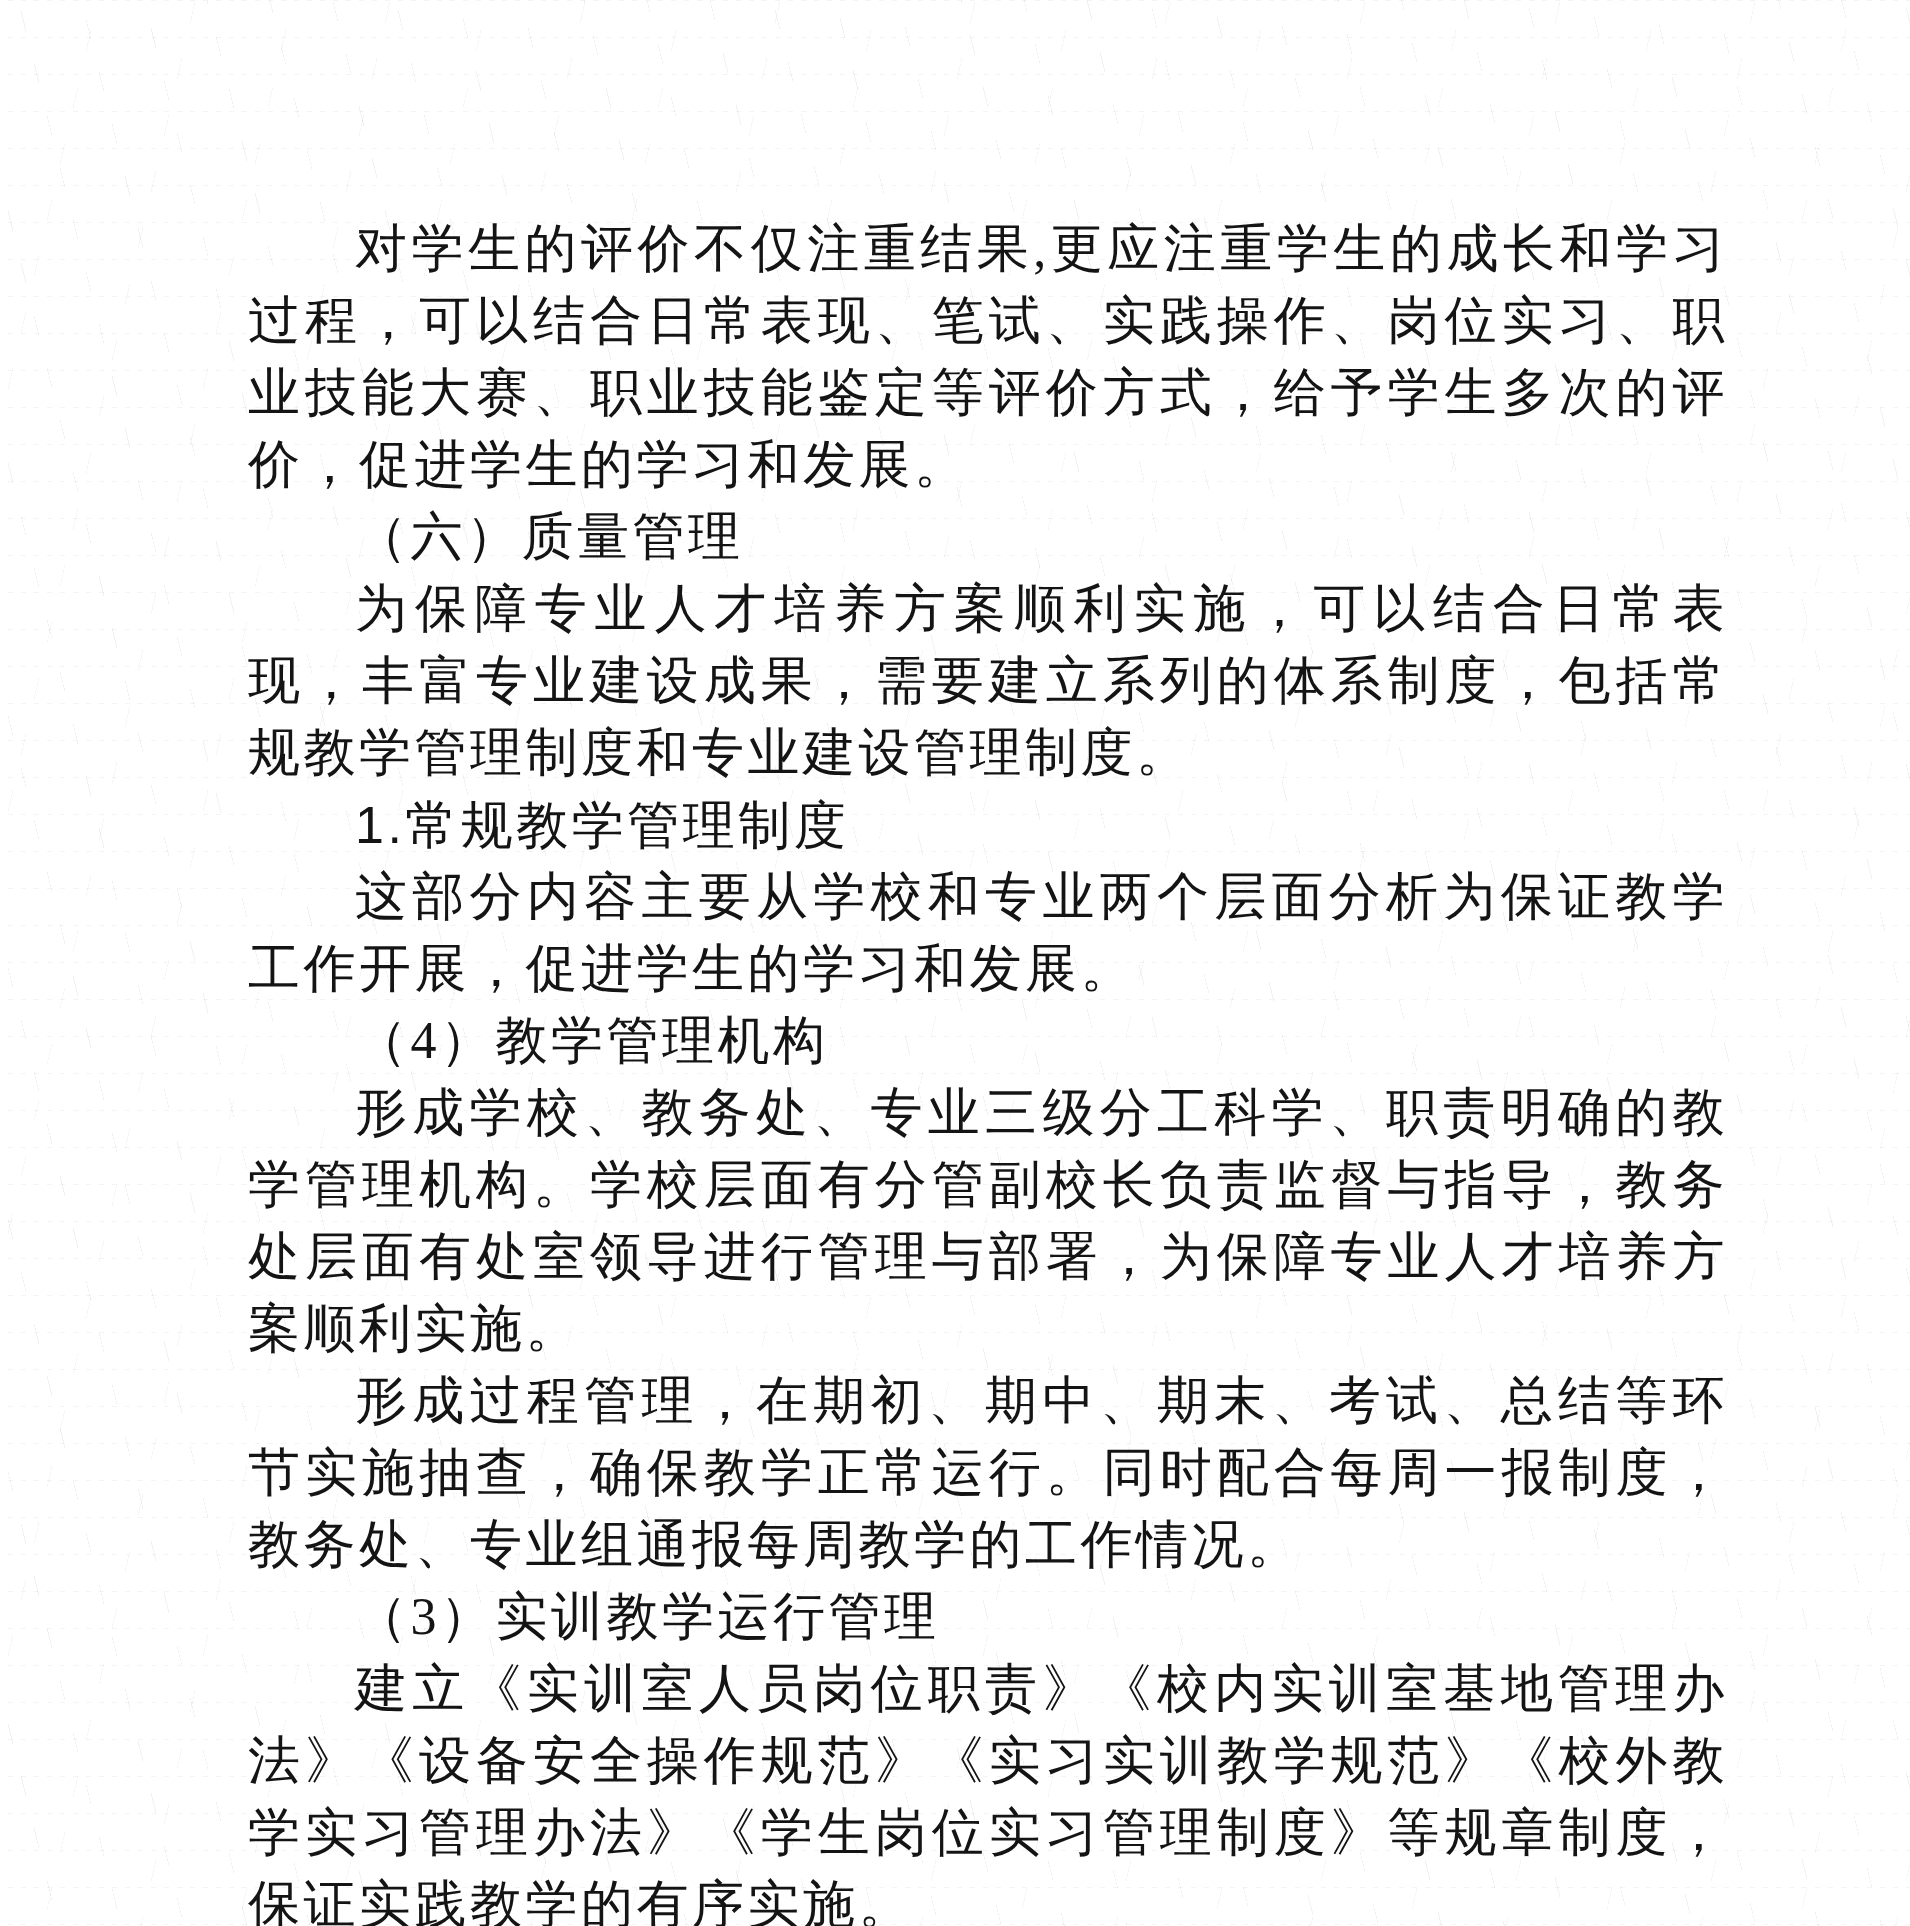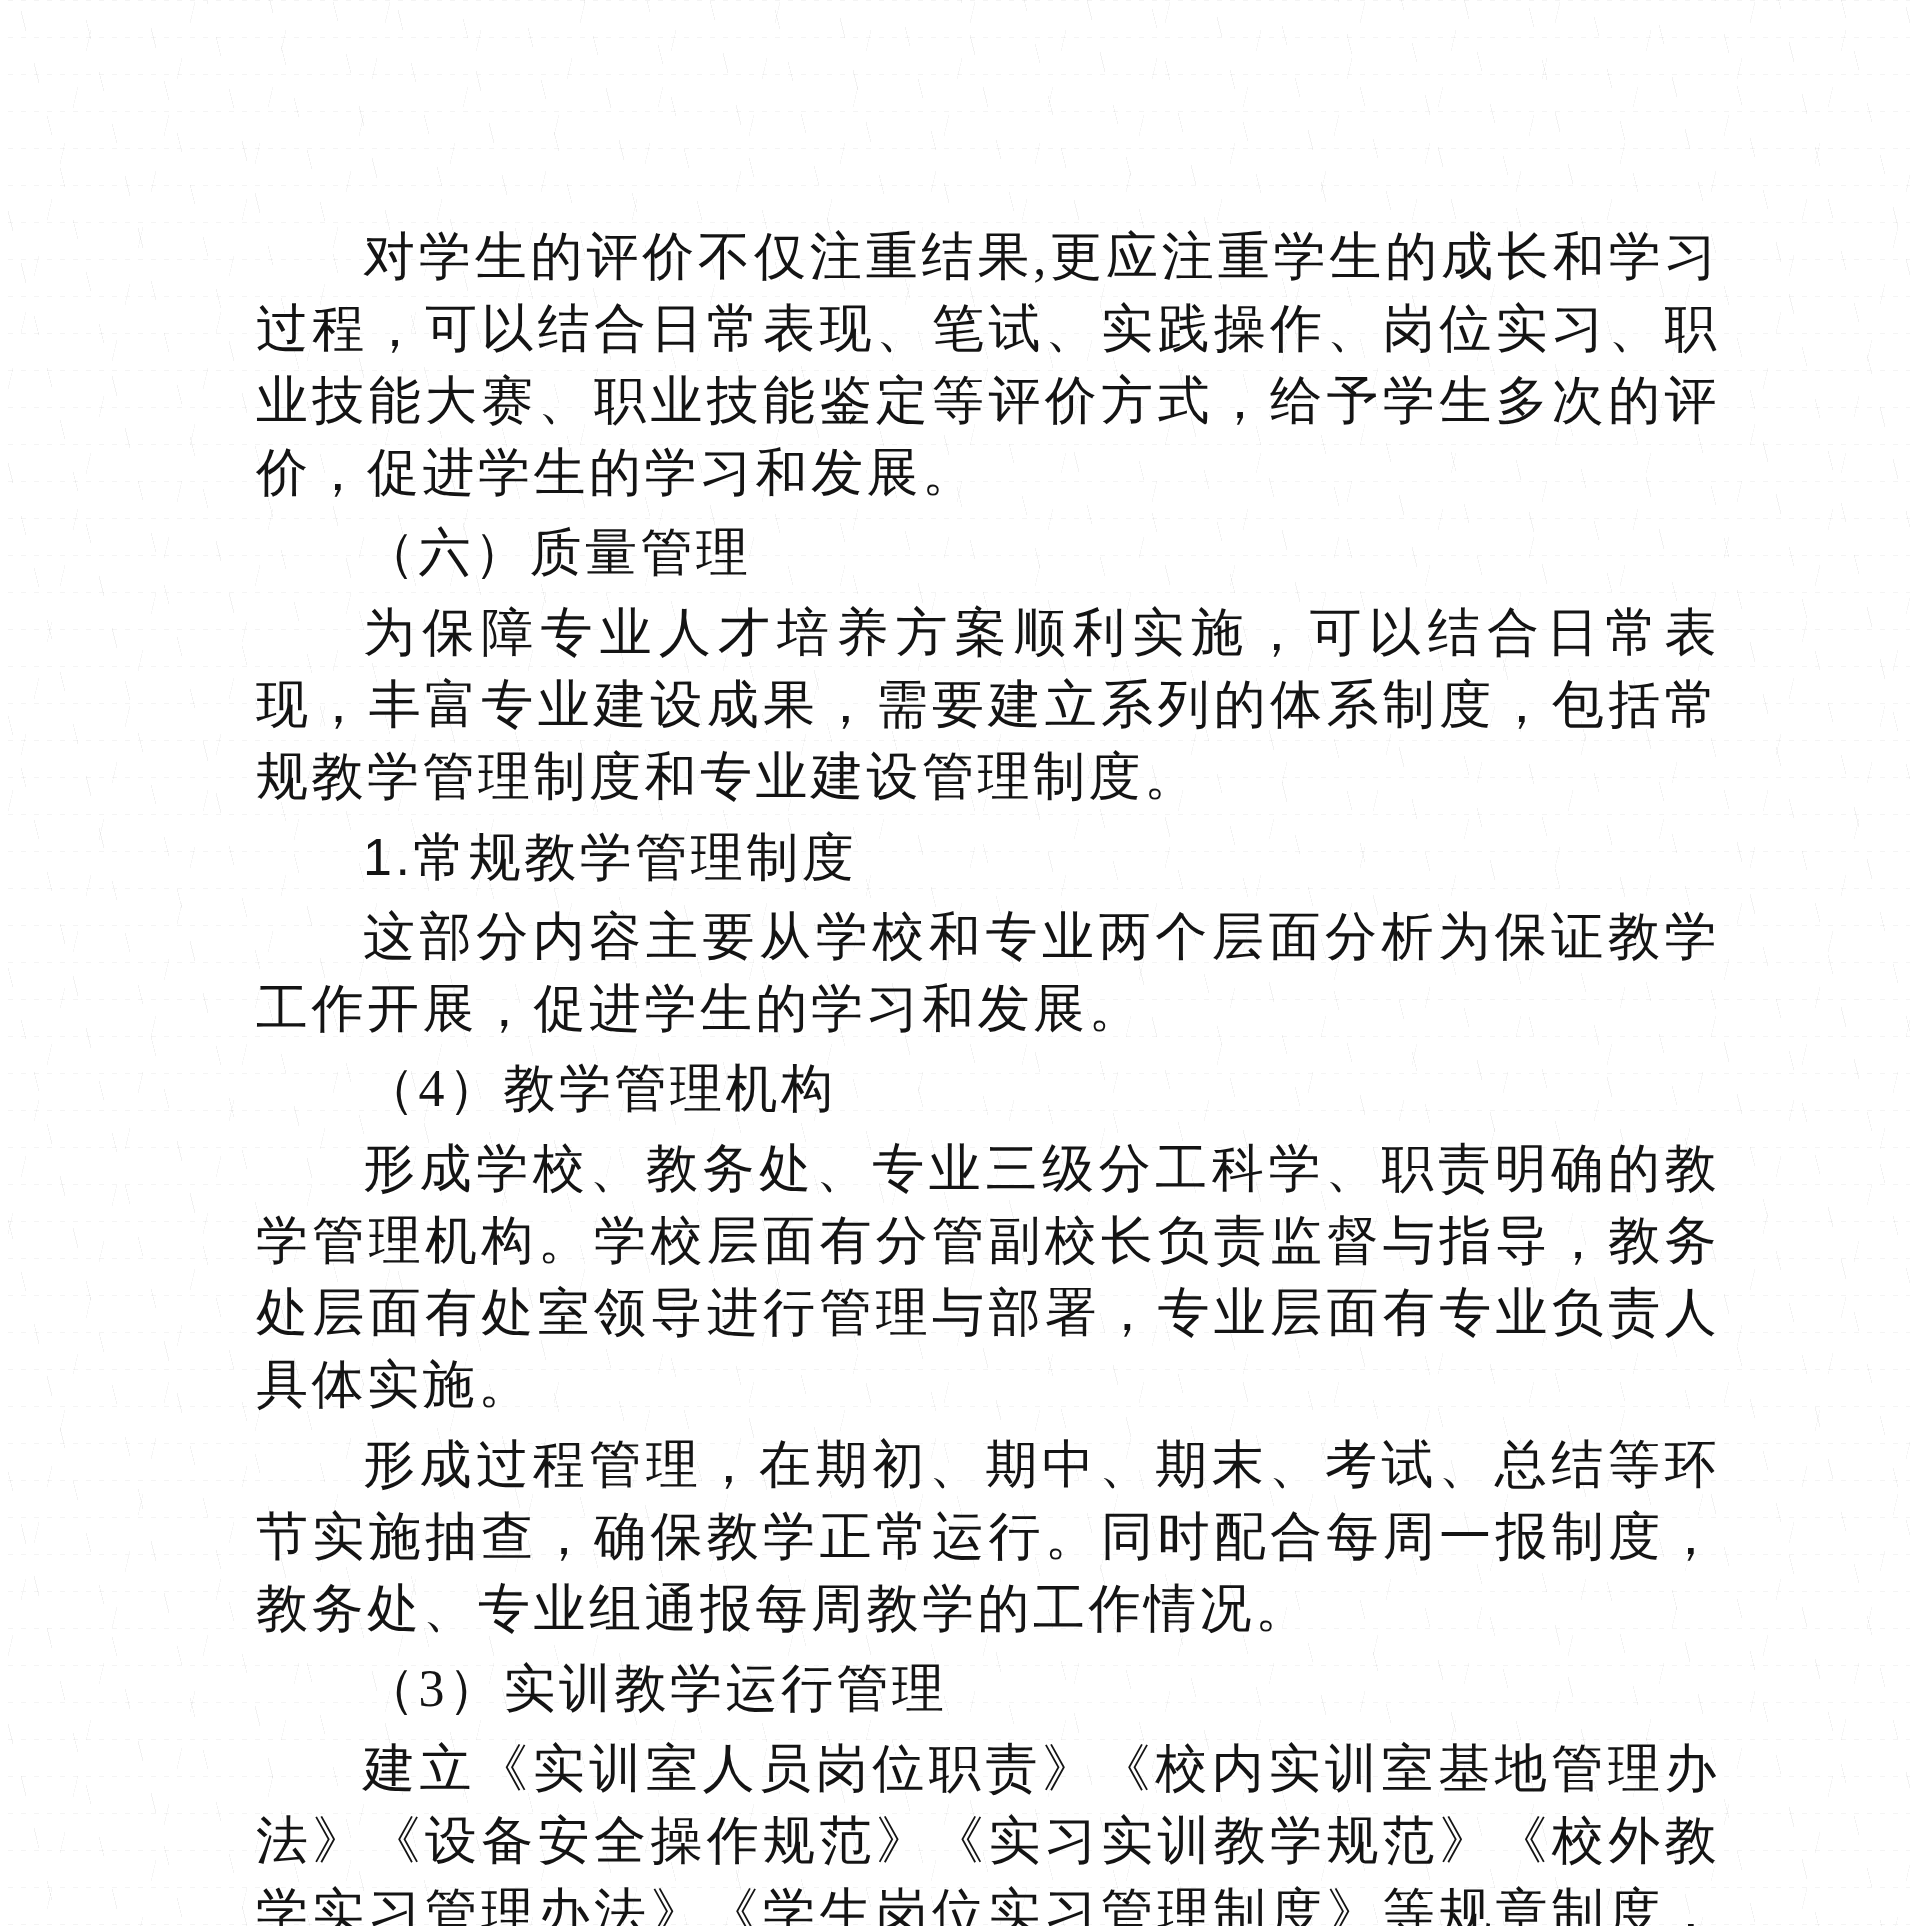--- a/index.html
+++ b/index.html
@@ -35,21 +35,21 @@
     left: 248px;
     top: 213px;
     width: 1480px;
     font-size: 52px;
     line-height: 72px;
     letter-spacing: 3.5px;
     color: #141414;
     text-align: justify;
   }
   .text-block p {
-    margin: 8px;
+    margin: 0;
     padding: 0;
     text-indent: 107px;
   }
   .h-bold {
     font-weight: 400;
     font-family: "Liberation Sans", "DejaVu Sans", sans-serif;
   }
 </style>
 </head>
 <body>
@@ -58,21 +58,21 @@
 
   <div class="scan-noise"></div>
 
   <main class="text-block">
     <p>对学生的评价不仅注重结果,更应注重学生的成长和学习过程，可以结合日常表现、笔试、实践操作、岗位实习、职业技能大赛、职业技能鉴定等评价方式，给予学生多次的评价，促进学生的学习和发展。</p>
     <p>（六）质量管理</p>
     <p>为保障专业人才培养方案顺利实施，可以结合日常表现，丰富专业建设成果，需要建立系列的体系制度，包括常规教学管理制度和专业建设管理制度。</p>
     <p class="h-bold">1.常规教学管理制度</p>
     <p>这部分内容主要从学校和专业两个层面分析为保证教学工作开展，促进学生的学习和发展。</p>
     <p>（4）教学管理机构</p>
-    <p>形成学校、教务处、专业三级分工科学、职责明确的教学管理机构。学校层面有分管副校长负责监督与指导，教务处层面有处室领导进行管理与部署，专业层面有专业负责人具体实施。</p>
+    <p>形成学校、教务处、专业三级分工科学、职责明确的教学管理机构。学校层面有分管副校长负责监督与指导，教务处层面有处室领导进行管理与部署，为保障专业人才培养方案顺利实施。</p>
     <p>形成过程管理，在期初、期中、期末、考试、总结等环节实施抽查，确保教学正常运行。同时配合每周一报制度，教务处、专业组通报每周教学的工作情况。</p>
     <p>（3）实训教学运行管理</p>
     <p>建立《实训室人员岗位职责》《校内实训室基地管理办法》《设备安全操作规范》《实习实训教学规范》《校外教学实习管理办法》《学生岗位实习管理制度》等规章制度，保证实践教学的有序实施。</p>
 
   </main>
 
 </div>
 
 
 </body></html>

